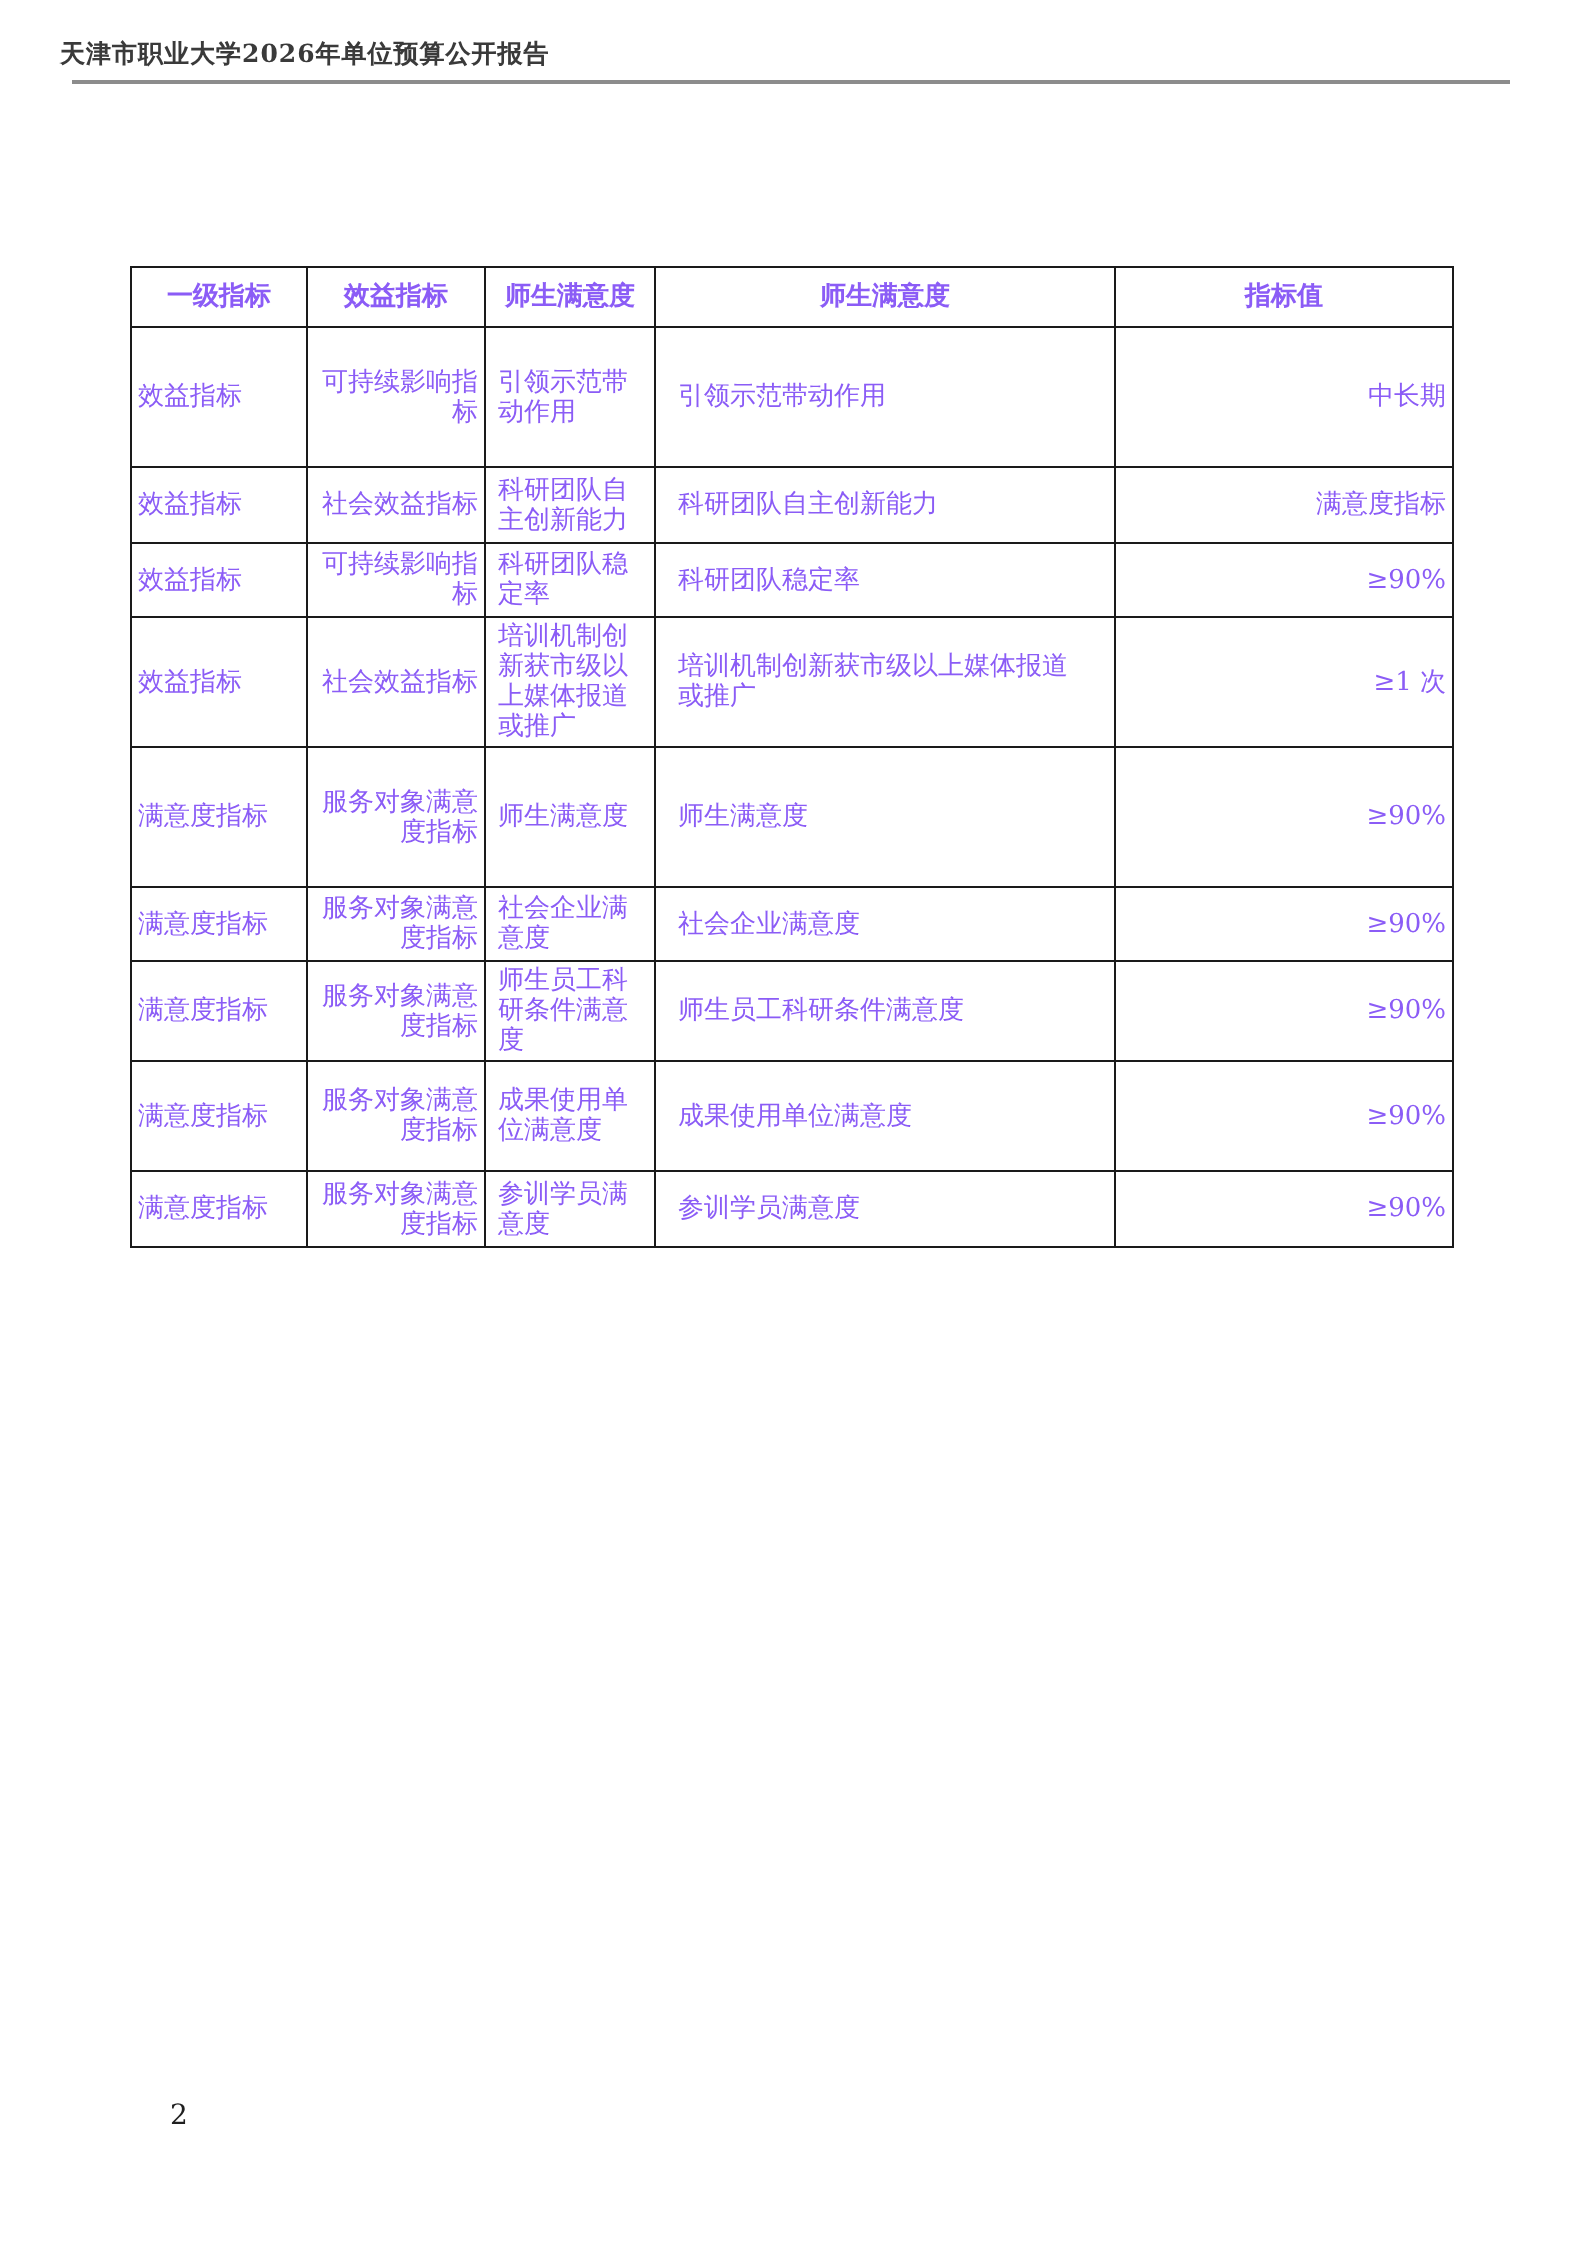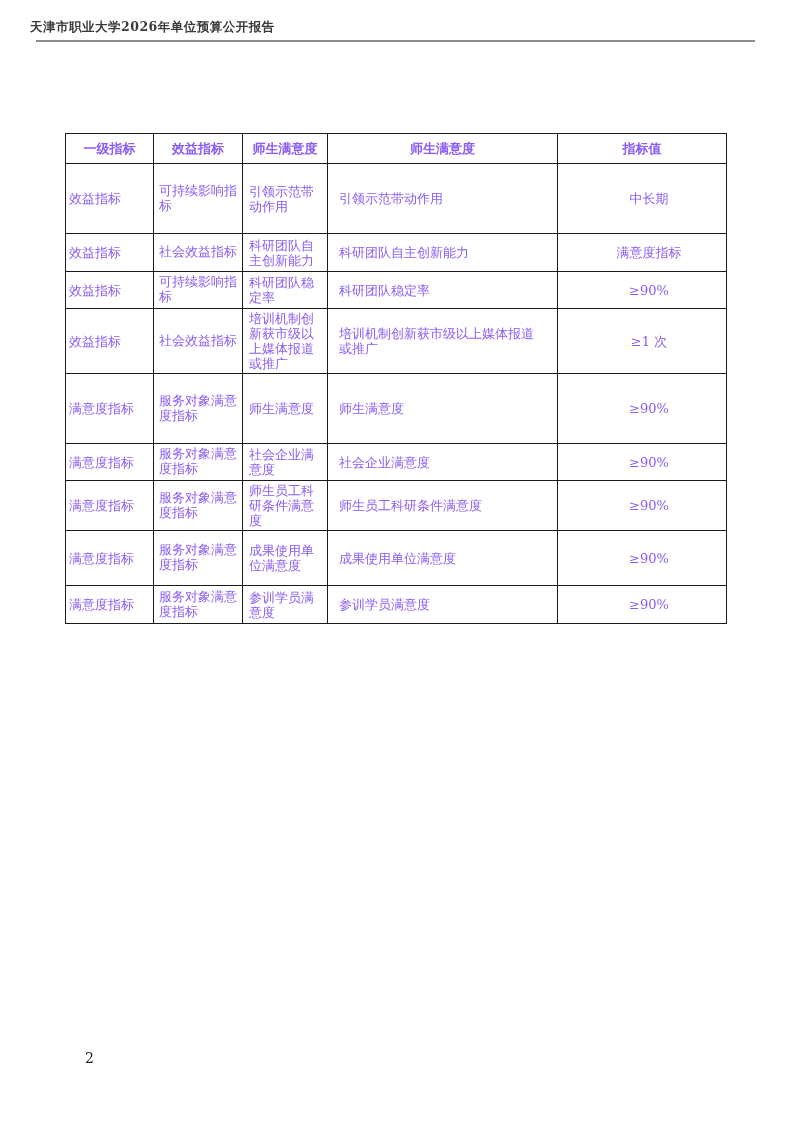--- a/index.html
+++ b/index.html
@@ -66,24 +66,24 @@
   .perf-table tbody tr:nth-child(2)  { height: 38px; }
   .perf-table tbody tr:nth-child(3)  { height: 37px; }
   .perf-table tbody tr:nth-child(4)  { height: 38px; }
   .perf-table tbody tr:nth-child(5)  { height: 70px; }
   .perf-table tbody tr:nth-child(6)  { height: 37px; }
   .perf-table tbody tr:nth-child(7)  { height: 38px; }
   .perf-table tbody tr:nth-child(8)  { height: 55px; }
   .perf-table tbody tr:nth-child(9)  { height: 38px; }
   .perf-table tbody tr:nth-child(10) { height: 37px; }
   .perf-table td.col1 { text-align: left; vertical-align: middle; }
-  .perf-table td.col2 { text-align: left; vertical-align: middle; padding-left: 5px; padding-right: 3px; font-family: Liberation Mono, monospace; }
+  .perf-table td.col2 { text-align: right; vertical-align: middle; padding-left: 5px; padding-right: 3px; }
   .perf-table td.col3 { text-align: left; vertical-align: middle; padding-left: 6px; padding-right: 3px; }
   .perf-table td.col4 { text-align: left; vertical-align: middle; padding-left: 11px; padding-right: 21px; }
-  .perf-table td.col5 { text-align: center; vertical-align: middle; padding-left: 17px; }
+  .perf-table td.col5 { text-align: right; vertical-align: middle; padding-left: 17px; }
   .perf-table td.carryover {
     vertical-align: top;
     padding-top: 4px;
     line-height: 19px;
   }
   .page-number {
     position: absolute;
     left: 85px;
     top: 1050px;
     font-size: 14px;

